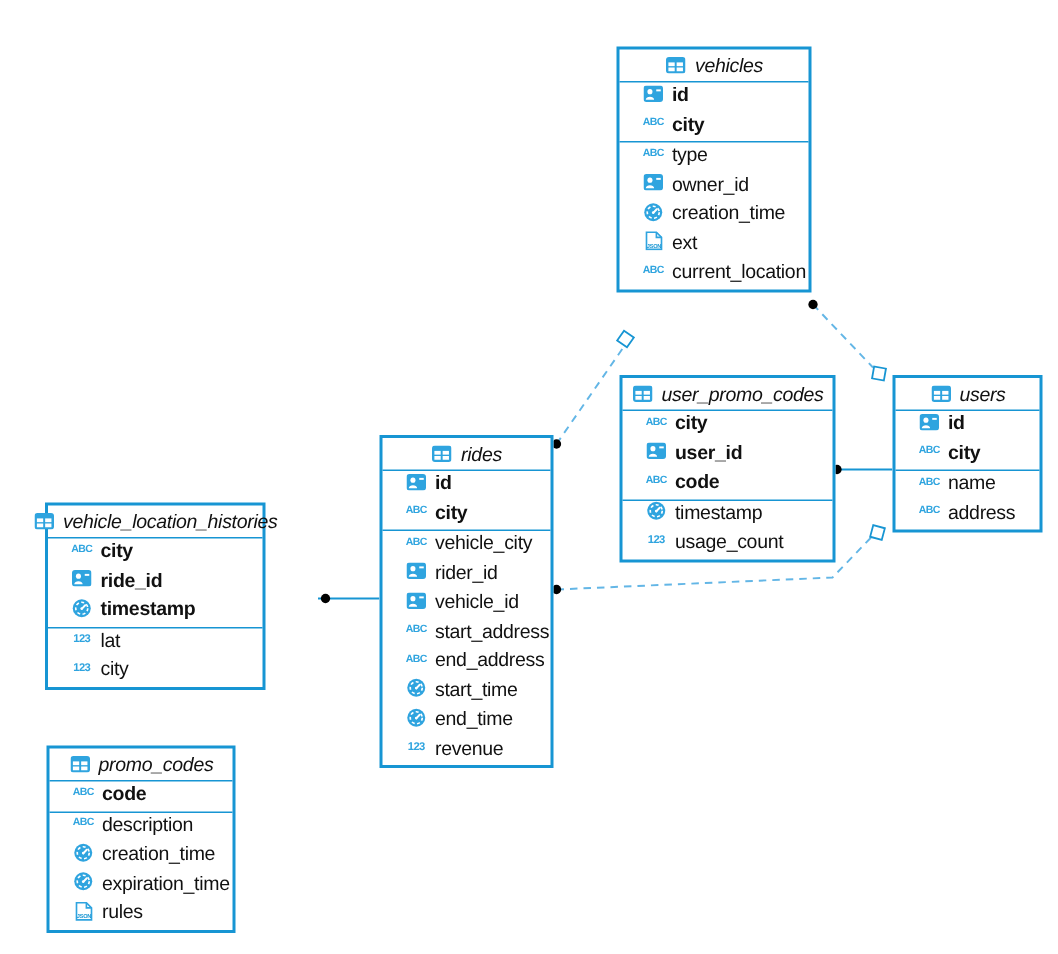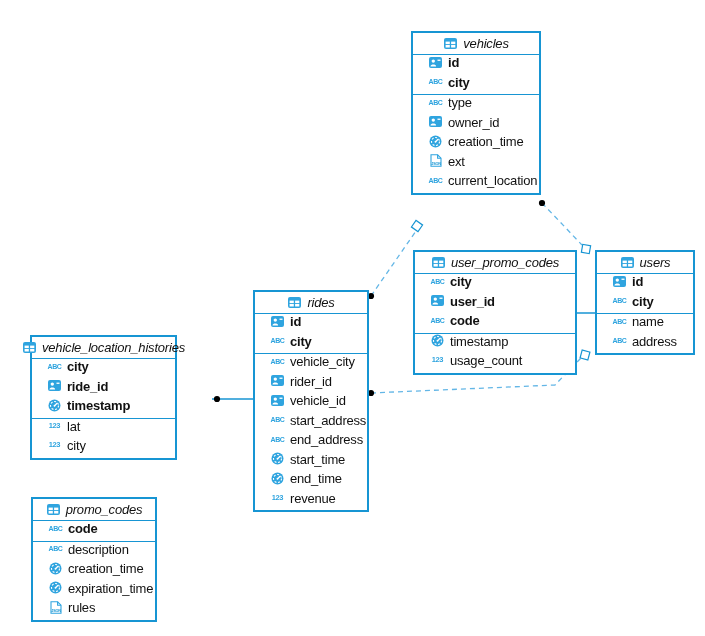--- a/index.html
+++ b/index.html
@@ -132,21 +132,21 @@
           <span class="col-label">ext</span>
         </div>
         <div class="t-row">
           <span class="icon">
             <span class="typetext">ABC</span>
           </span>
           <span class="col-label">current_location</span>
         </div>
       </div>
     </div>
-    <div class="er-table" style="left: 413px; top: 250px; width: 164px;">
+    <div class="er-table" style="left: 413px; top: 250px; width: 144px;">
       <div class="t-header">
         <span class="icon">
           <svg xmlns="http://www.w3.org/2000/svg" width="13" height="11" viewBox="0 0 13 11">
             <rect x="0" y="0" width="13" height="11" rx="2" fill="#2fa4df"></rect>
             <rect x="1.6" y="3.6" width="4.2" height="2.5" fill="#fff"></rect>
             <rect x="7.1" y="3.6" width="4.2" height="2.5" fill="#fff"></rect>
             <rect x="1.6" y="7" width="4.2" height="2.5" fill="#fff"></rect>
             <rect x="7.1" y="7" width="4.2" height="2.5" fill="#fff"></rect>
           </svg>
         </span>

